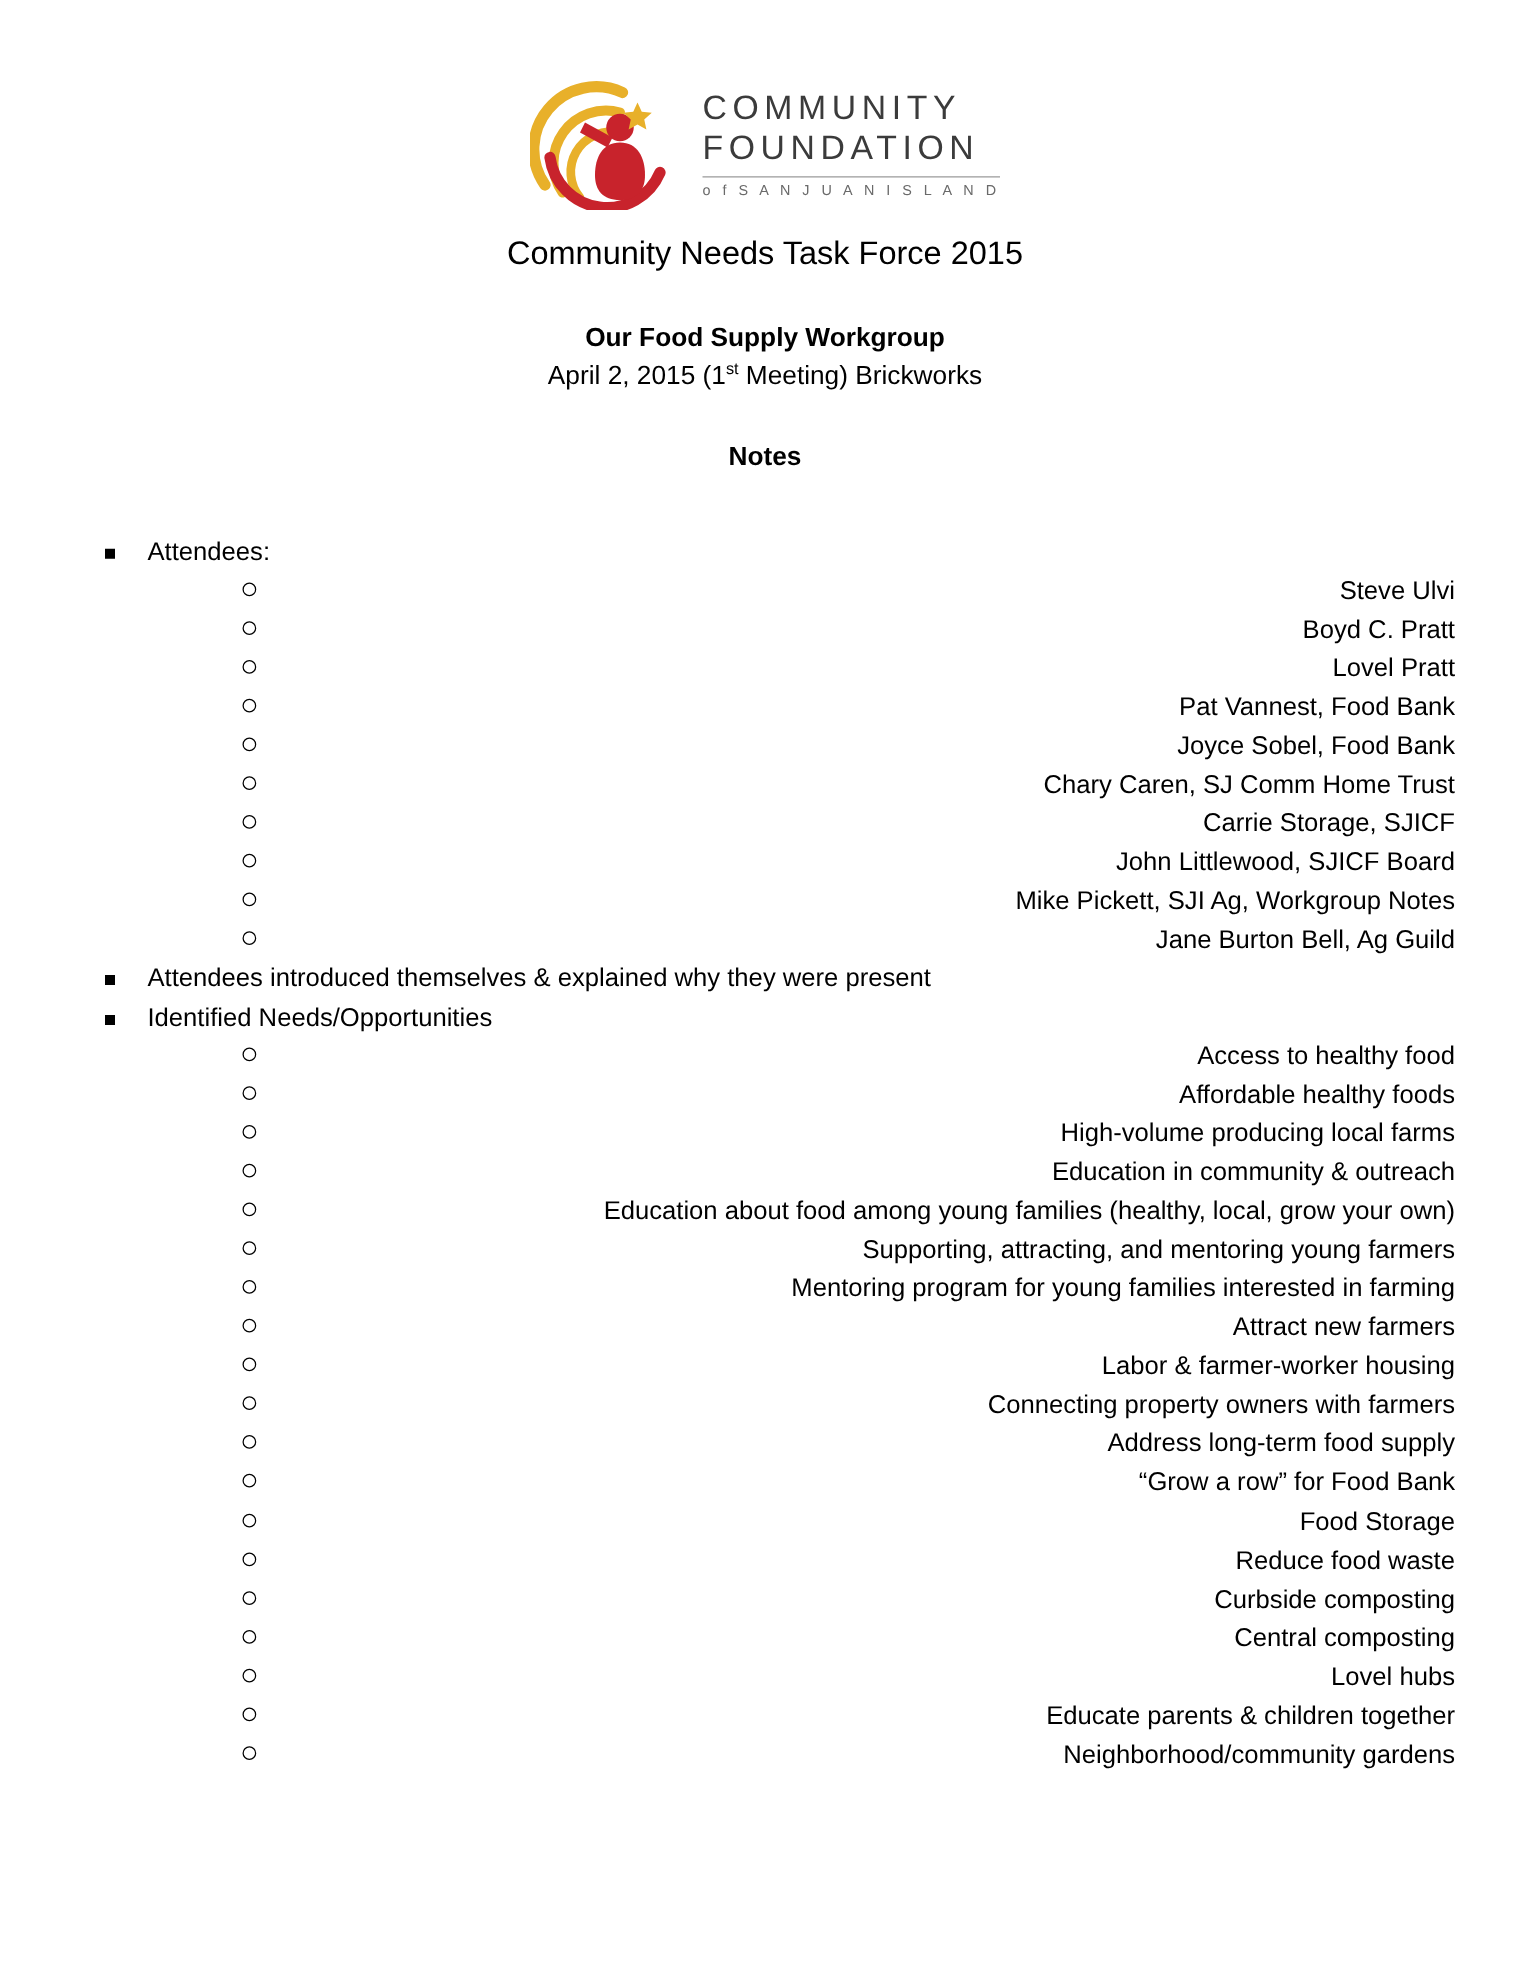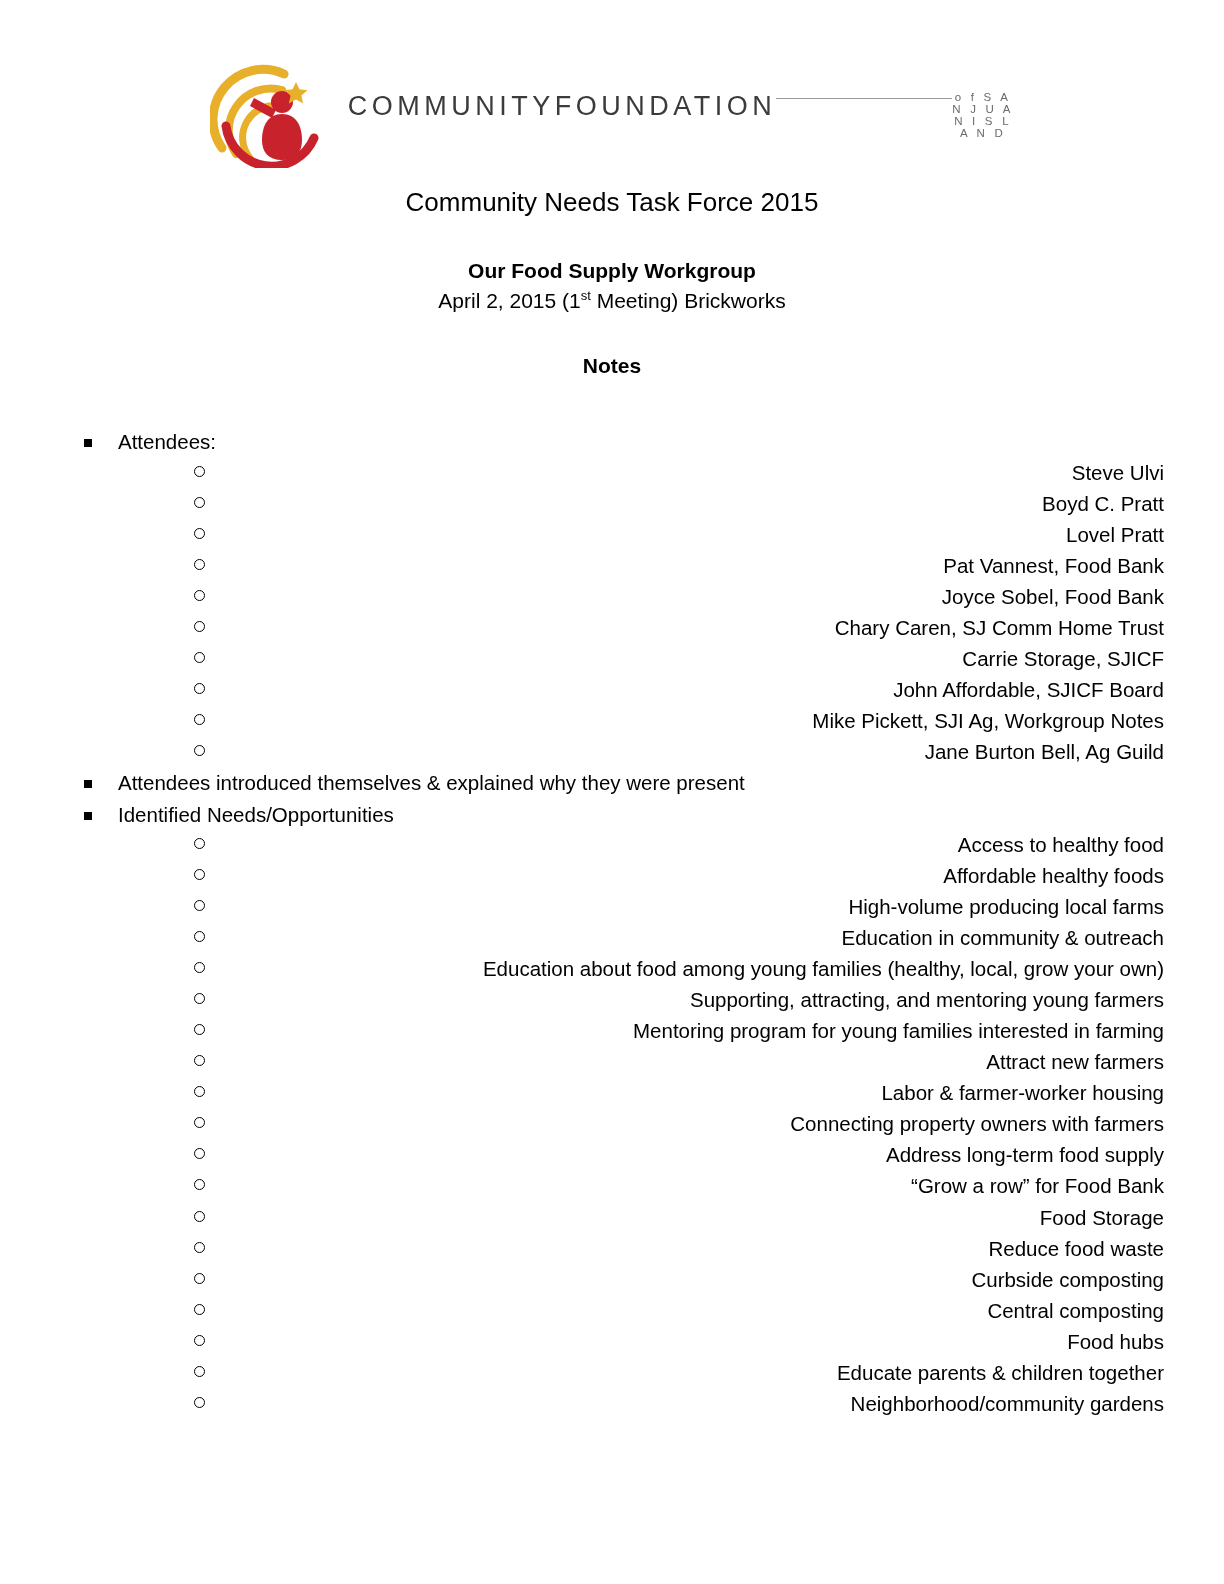--- a/index.html
+++ b/index.html
@@ -36,21 +36,21 @@
     gap: 18px;
   }
   .logo-mark {
     width: 120px;
     height: 112px;
     position: relative;
     flex: none;
   }
   .logo-text {
     display: flex;
-    flex-direction: row;
+    flex-direction: column;
     justify-content: flex-start;
     padding-top: 6px;
   }
   .logo-line1, .logo-line2 {
     font-family: "Liberation Sans", sans-serif;
     font-size: 27px;
     letter-spacing: 4.5px;
     color: #3b3b3b;
     line-height: 1.16;
     font-weight: 400;
@@ -176,21 +176,21 @@
         <span class="bullet-sq"></span>
         <span class="li-text">Attendees:</span>
         <ul class="level2">
           <li><span class="bullet-o"></span><span class="li-text">Steve Ulvi</span></li>
           <li><span class="bullet-o"></span><span class="li-text">Boyd C. Pratt</span></li>
           <li><span class="bullet-o"></span><span class="li-text">Lovel Pratt</span></li>
           <li><span class="bullet-o"></span><span class="li-text">Pat Vannest, Food Bank</span></li>
           <li><span class="bullet-o"></span><span class="li-text">Joyce Sobel, Food Bank</span></li>
           <li><span class="bullet-o"></span><span class="li-text">Chary Caren, SJ Comm Home Trust</span></li>
           <li><span class="bullet-o"></span><span class="li-text">Carrie Storage, SJICF</span></li>
-          <li><span class="bullet-o"></span><span class="li-text">John Affordable, SJICF Board</span></li>
+          <li><span class="bullet-o"></span><span class="li-text">John Littlewood, SJICF Board</span></li>
           <li><span class="bullet-o"></span><span class="li-text">Mike Pickett, SJI Ag, Workgroup Notes</span></li>
           <li><span class="bullet-o"></span><span class="li-text">Jane Burton Bell, Ag Guild</span></li>
         </ul>
       </li>
 
       <li>
         <span class="bullet-sq"></span>
         <span class="li-text">Attendees introduced themselves &amp; explained why they were present</span>
       </li>
 
@@ -207,21 +207,21 @@
           <li><span class="bullet-o"></span><span class="li-text">Mentoring program for young families interested in farming</span></li>
           <li><span class="bullet-o"></span><span class="li-text">Attract new farmers</span></li>
           <li><span class="bullet-o"></span><span class="li-text">Labor &amp; farmer-worker housing</span></li>
           <li><span class="bullet-o"></span><span class="li-text">Connecting property owners with farmers</span></li>
           <li><span class="bullet-o"></span><span class="li-text">Address long-term food supply</span></li>
           <li><span class="bullet-o"></span><span class="li-text">“Grow a row” for Food Bank</span></li>
           <li><span class="bullet-o"></span><span class="li-text">Food Storage</span></li>
           <li><span class="bullet-o"></span><span class="li-text">Reduce food waste</span></li>
           <li><span class="bullet-o"></span><span class="li-text">Curbside composting</span></li>
           <li><span class="bullet-o"></span><span class="li-text">Central composting</span></li>
-          <li><span class="bullet-o"></span><span class="li-text">Food hubs</span></li>
+          <li><span class="bullet-o"></span><span class="li-text">Lovel hubs</span></li>
           <li><span class="bullet-o"></span><span class="li-text">Educate parents &amp; children together</span></li>
           <li><span class="bullet-o"></span><span class="li-text">Neighborhood/community gardens</span></li>
         </ul>
       </li>
 
     </ul>
   </div>
 
 </div>
 

